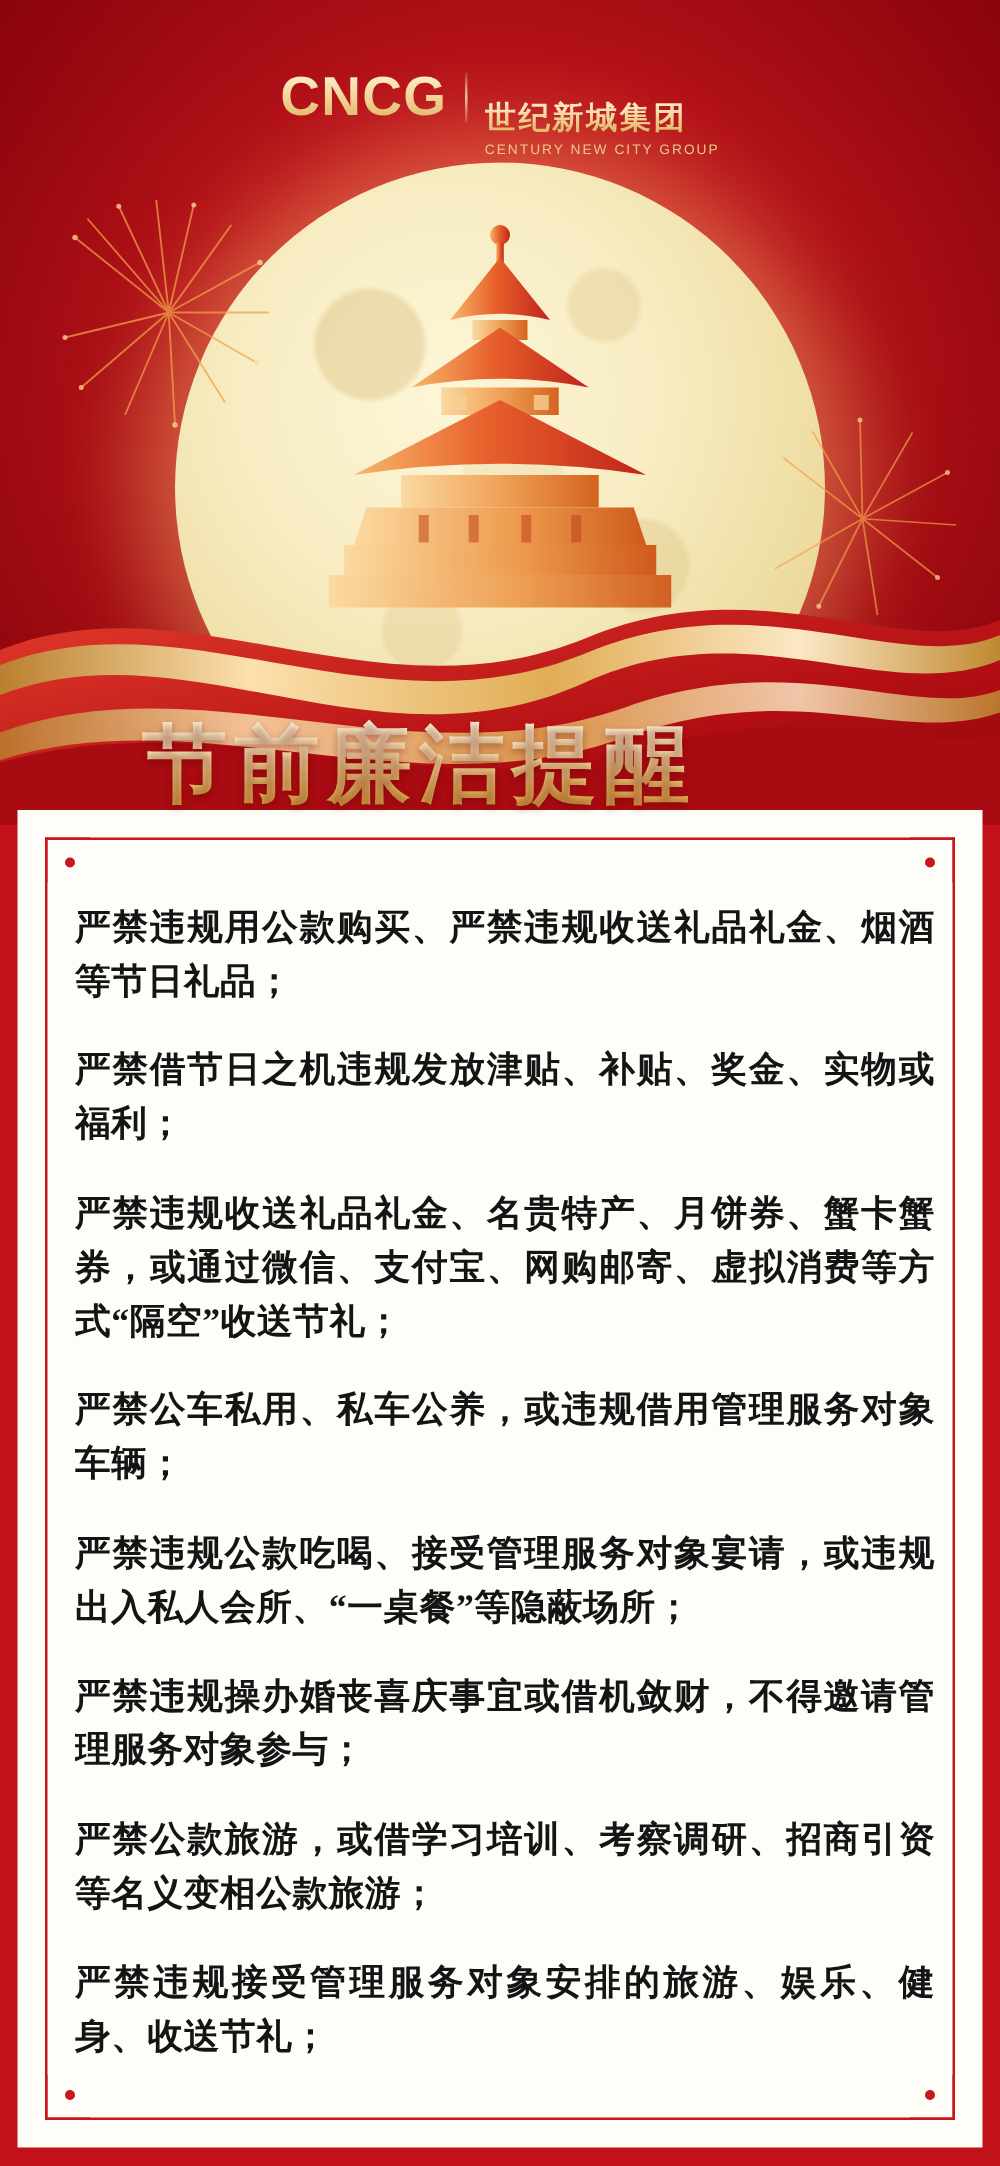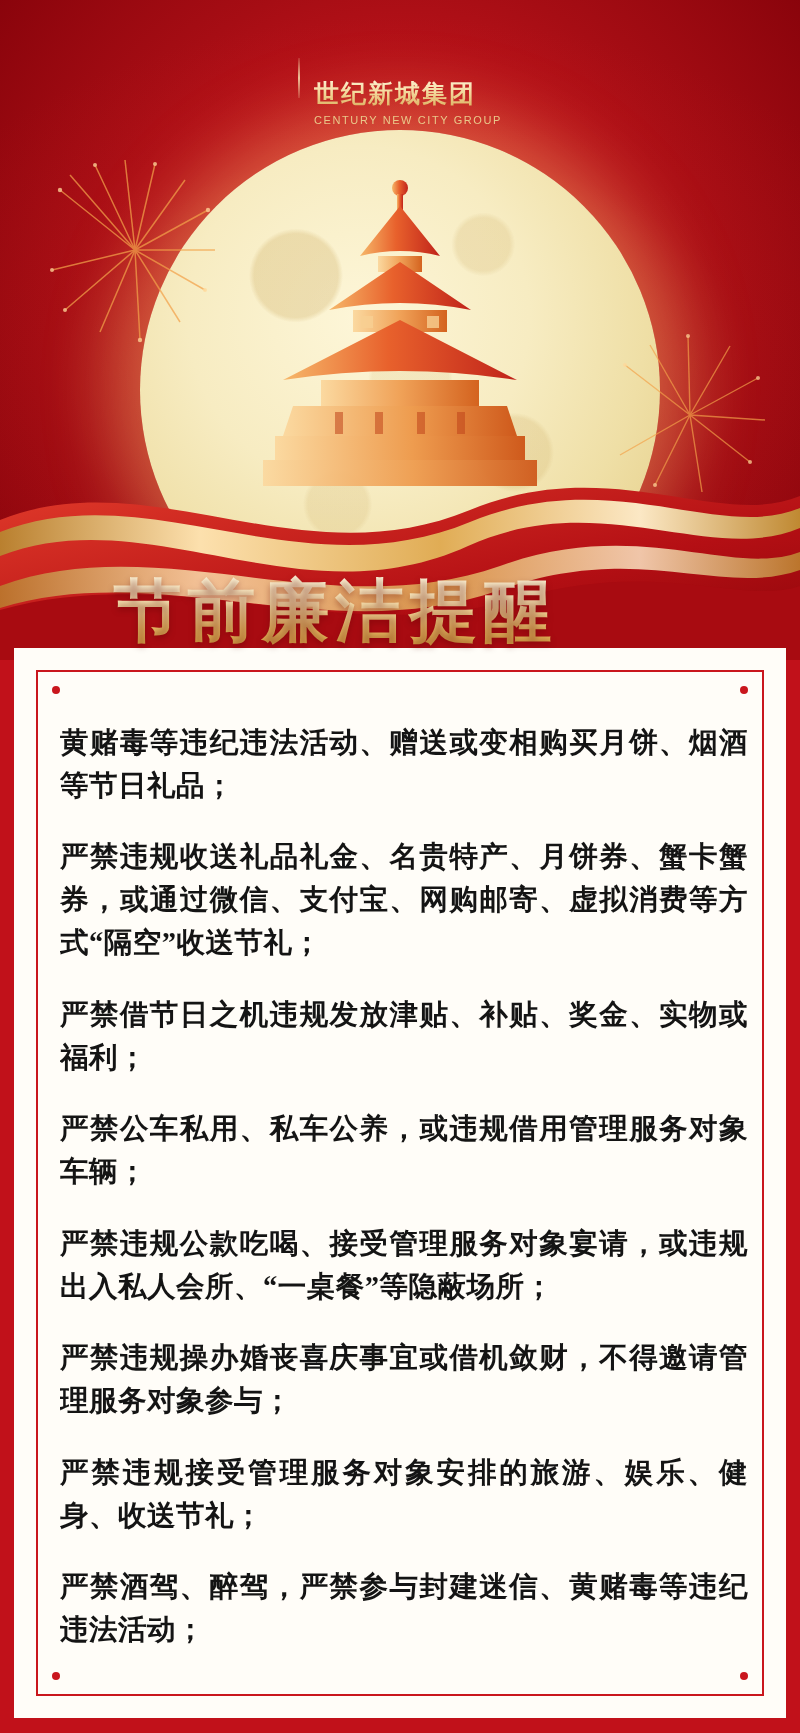--- a/index.html
+++ b/index.html
@@ -322,20 +322,21 @@
         </linearGradient>
       </defs>
       <path d="M0 120 C150 60 300 180 470 110 C610 52 720 130 800 96 L800 260 L0 260 Z" fill="url(#redw)"></path>
       <path d="M0 132 C150 74 300 192 470 122 C610 64 720 142 800 108 L800 128 C710 166 600 86 468 146 C300 222 150 98 0 156 Z" fill="url(#gold1)" opacity="0.95"></path>
       <path d="M0 186 C160 128 330 226 500 166 C640 116 730 178 800 152 L800 170 C720 198 640 140 500 190 C330 250 160 158 0 208 Z" fill="url(#gold1)" opacity="0.8"></path>
       <path d="M0 210 C180 160 340 250 520 198 C660 158 740 206 800 186 L800 260 L0 260 Z" fill="#a80b11"></path>
     </svg>
   </div>
 
   <div class="logo-bar">
+    <div class="logo-mark">CNCG</div>
     <div class="logo-divider"></div>
     <div>
       <div class="logo-text-cn">世纪新城集团</div>
       <div class="logo-text-en">CENTURY NEW CITY GROUP</div>
     </div>
   </div>
 
   <div class="main-title">节前廉洁提醒</div>
 
   <div class="card">
@@ -347,25 +348,26 @@
         <span class="corner-dot" style="right:14px;top:14px;"></span>
       </div>
     <div class="corner c-bl">
         <span class="corner-dot" style="left:14px;bottom:14px;"></span>
       </div>
     <div class="corner c-br">
         <span class="corner-dot" style="right:14px;bottom:14px;"></span>
       </div>
 
     <div class="rules">
-      <p class="rule">黄赌毒等违纪违法活动、赠送或变相购买月饼、烟酒等节日礼品；</p>
+      <p class="rule">严禁违规用公款购买、严禁违规收送礼品礼金、烟酒等节日礼品；</p>
+      <p class="rule">严禁借节日之机违规发放津贴、补贴、奖金、实物或福利；</p>
       <p class="rule">严禁违规收送礼品礼金、名贵特产、月饼券、蟹卡蟹券，或通过微信、支付宝、网购邮寄、虚拟消费等方式“隔空”收送节礼；</p>
-      <p class="rule">严禁借节日之机违规发放津贴、补贴、奖金、实物或福利；</p>
       <p class="rule">严禁公车私用、私车公养，或违规借用管理服务对象车辆；</p>
       <p class="rule">严禁违规公款吃喝、接受管理服务对象宴请，或违规出入私人会所、“一桌餐”等隐蔽场所；</p>
       <p class="rule">严禁违规操办婚丧喜庆事宜或借机敛财，不得邀请管理服务对象参与；</p>
+      <p class="rule">严禁公款旅游，或借学习培训、考察调研、招商引资等名义变相公款旅游；</p>
       <p class="rule">严禁违规接受管理服务对象安排的旅游、娱乐、健身、收送节礼；</p>
       <p class="rule">严禁酒驾、醉驾，严禁参与封建迷信、黄赌毒等违纪违法活动；</p>
 
     </div>
   </div>
 
 </div>
 
 </body></html>

